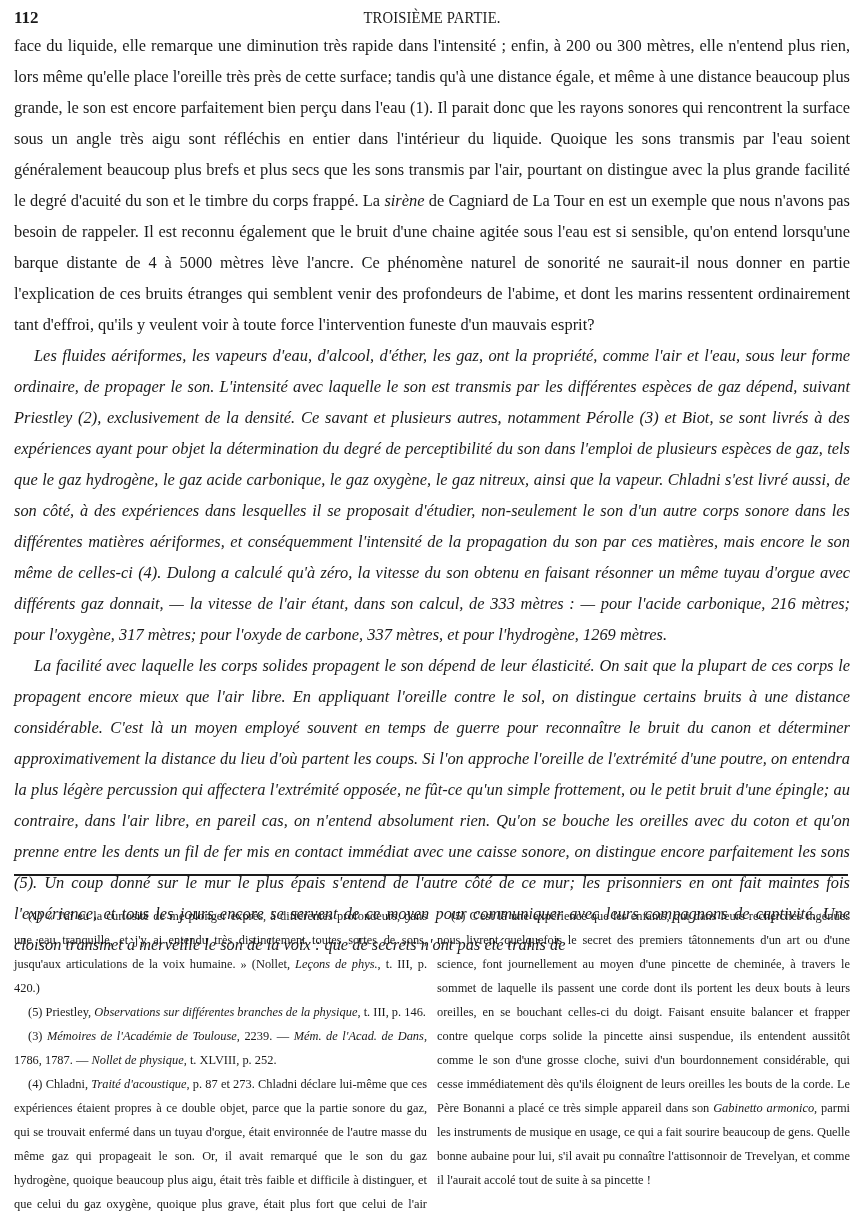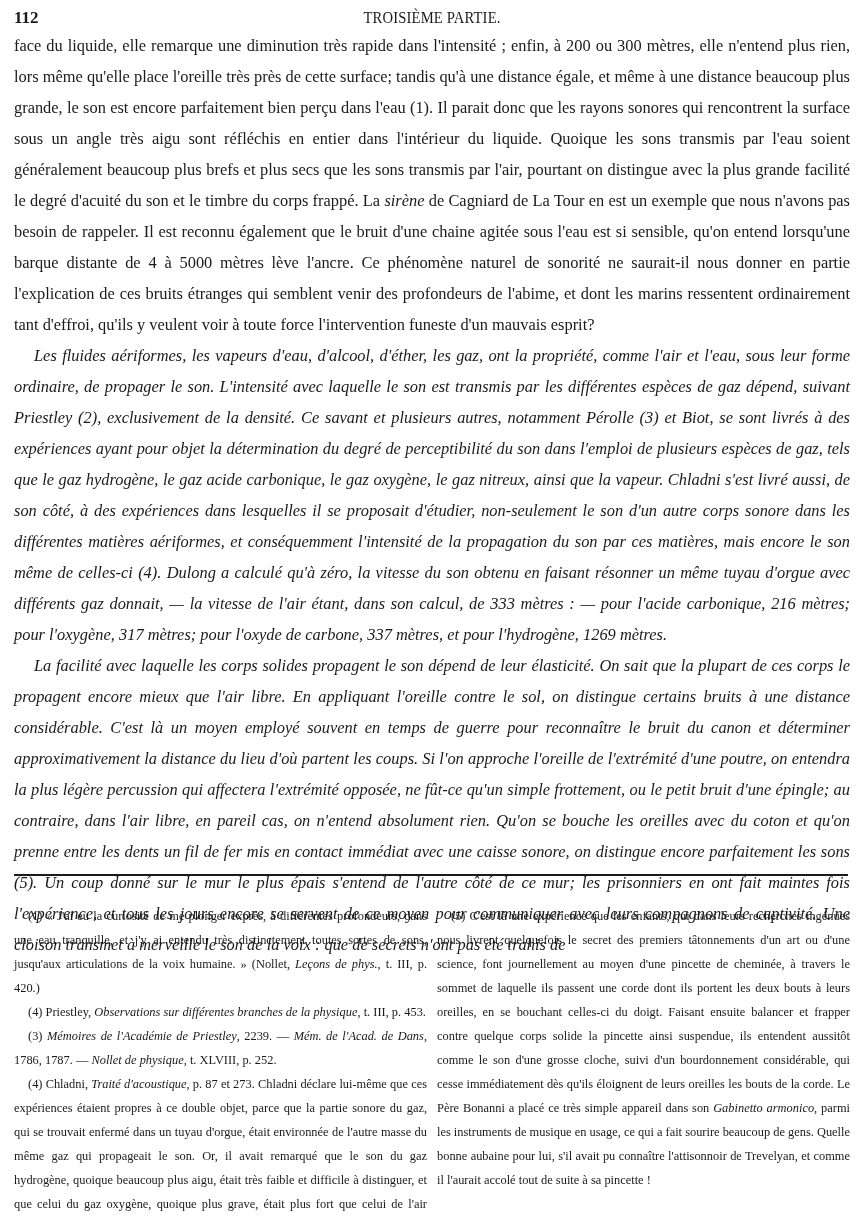--- a/index.html
+++ b/index.html
@@ -53,20 +53,20 @@
     <p class="indent"><span>Les fluides aériformes, les vapeurs d'eau, d'alcool, d'éther, les gaz, ont la propriété, comme l'air et l'eau, sous leur forme ordinaire, de propager le son. L'intensité avec laquelle le son est transmis par les différentes espèces de gaz dépend, suivant Priestley (2), exclusivement de la densité. Ce savant et plusieurs autres, notamment Pérolle (3) et Biot, se sont livrés à des expériences ayant pour objet la détermination du degré de perceptibilité du son dans l'emploi de plusieurs espèces de gaz, tels que le gaz hydrogène, le gaz acide carbonique, le gaz oxygène, le gaz nitreux, ainsi que la vapeur. Chladni s'est livré aussi, de son côté, à des expériences dans lesquelles il se proposait d'étudier, non-seulement le son d'un autre corps sonore dans les différentes matières aériformes, et conséquemment l'intensité de la propagation du son par ces matières, mais encore le son même de celles-ci (4). Dulong a calculé qu'à zéro, la vitesse du son obtenu en faisant résonner un même tuyau d'orgue avec différents gaz donnait, — la vitesse de l'air étant, dans son calcul, de 333 mètres : — pour l'acide carbonique, 216 mètres; pour l'oxygène, 317 mètres; pour l'oxyde de carbone, 337 mètres, et pour l'hydrogène, 1269 mètres.</span></p>
     <p class="indent"><span>La facilité avec laquelle les corps solides propagent le son dépend de leur élasticité. On sait que la plupart de ces corps le propagent encore mieux que l'air libre. En appliquant l'oreille contre le sol, on distingue certains bruits à une distance considérable. C'est là un moyen employé souvent en temps de guerre pour reconnaître le bruit du canon et déterminer approximativement la distance du lieu d'où partent les coups. Si l'on approche l'oreille de l'extrémité d'une poutre, on entendra la plus légère percussion qui affectera l'extrémité opposée, ne fût-ce qu'un simple frottement, ou le petit bruit d'une épingle; au contraire, dans l'air libre, en pareil cas, on n'entend absolument rien. Qu'on se bouche les oreilles avec du coton et qu'on prenne entre les dents un fil de fer mis en contact immédiat avec une caisse sonore, on distingue encore parfaitement les sons (5). Un coup donné sur le mur le plus épais s'entend de l'autre côté de ce mur; les prisonniers en ont fait maintes fois l'expérience, et tous les jours encore se servent de ce moyen pour communiquer avec leurs compagnons de captivité. Une cloison transmet à merveille le son de la voix : que de secrets n'ont pas été trahis de</span></p>
   </div>
 </div>
 
 <div class="rule"></div>
 
 <div class="footnotes">
   <div class="fn-col">
     <p class="indent"><span>(1) « J'ai eu la curiosité de me plonger exprès, à différentes profondeurs, dans une eau tranquille, et j'y ai entendu très distinctement toutes sortes de sons, jusqu'aux articulations de la voix humaine. » (Nollet, </span><span class="ital">Leçons de phys.</span><span>, t. III, p. 420.)</span></p>
-    <p class="indent"><span>(4) Priestley, </span><span class="ital">Observations sur différentes branches de la physique</span><span>, t. III, p. 453.</span></p>
-    <p class="indent"><span>(3) </span><span class="ital">Mémoires de l'Académie de Priestley</span><span>, 2239. — </span><span class="ital">Mém. de l'Acad. de Dans</span><span>, 1786, 1787. — </span><span class="ital">Nollet de physique</span><span>, t. XLVIII, p. 252.</span></p>
+    <p class="indent"><span>(5) Priestley, </span><span class="ital">Observations sur différentes branches de la physique</span><span>, t. III, p. 146.</span></p>
+    <p class="indent"><span>(3) </span><span class="ital">Mémoires de l'Académie de Toulouse</span><span>, 2239. — </span><span class="ital">Mém. de l'Acad. de Dans</span><span>, 1786, 1787. — </span><span class="ital">Nollet de physique</span><span>, t. XLVIII, p. 252.</span></p>
     <p class="indent"><span>(4) Chladni, </span><span class="ital">Traité d'acoustique</span><span>, p. 87 et 273. Chladni déclare lui-même que ces expériences étaient propres à ce double objet, parce que la partie sonore du gaz, qui se trouvait enfermé dans un tuyau d'orgue, était environnée de l'autre masse du même gaz qui propageait le son. Or, il avait remarqué que le son du gaz hydrogène, quoique beaucoup plus aigu, était très faible et difficile à distinguer, et que celui du gaz oxygène, quoique plus grave, était plus fort que celui de l'air atmosphérique. Dans celui du gaz acide carbonique et du gaz azote, il ne se</span></p>
   </div>
   <div class="fn-col">
     <p class="indent"><span>(5) C'est là une expérience que les enfants, qui dans leurs recherches ingénues nous livrent quelquefois le secret des premiers tâtonnements d'un art ou d'une science, font journellement au moyen d'une pincette de cheminée, à travers le sommet de laquelle ils passent une corde dont ils portent les deux bouts à leurs oreilles, en se bouchant celles-ci du doigt. Faisant ensuite balancer et frapper contre quelque corps solide la pincette ainsi suspendue, ils entendent aussitôt comme le son d'une grosse cloche, suivi d'un bourdonnement considérable, qui cesse immédiatement dès qu'ils éloignent de leurs oreilles les bouts de la corde. Le Père Bonanni a placé ce très simple appareil dans son </span><span class="ital">Gabinetto armonico</span><span>, parmi les instruments de musique en usage, ce qui a fait sourire beaucoup de gens. Quelle bonne aubaine pour lui, s'il avait pu connaître l'attisonnoir de Trevelyan, et comme il l'aurait accolé tout de suite à sa pincette !</span></p>
   </div>
 </div>
 
 </body></html>

